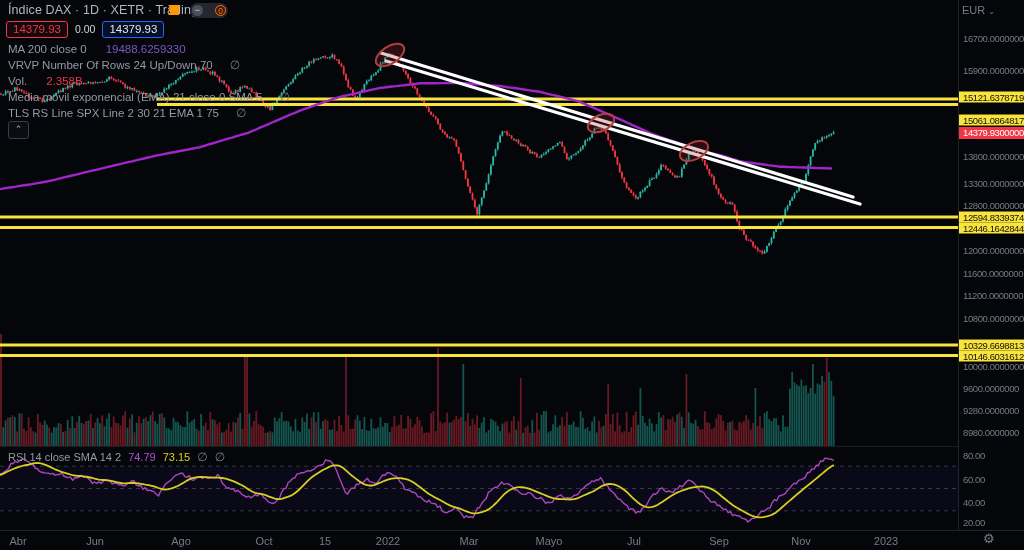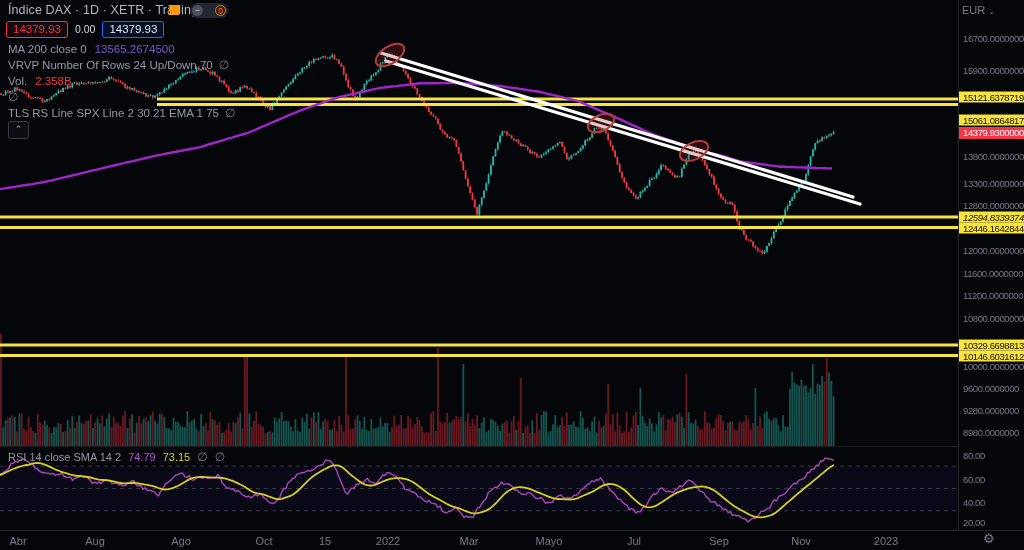--- a/index.html
+++ b/index.html
@@ -14,21 +14,21 @@
   #pill .zero{width:11px;height:11px;border-radius:50%;border:1px solid #ff6b1a;background:#3a1c09;color:#ff7a1a;font-size:8.5px;line-height:10px;text-align:center;box-sizing:border-box;}
   #ohlc{left:236px;top:4px;font-size:11.5px;white-space:nowrap;color:#787b86;}
   #ohlc b{color:#f23645;font-weight:normal;margin-right:7px;}
   #change{color:#f23645;font-size:11.5px;}
   #badges{left:6px;top:21px;height:16px;display:flex;align-items:center;gap:7px;font-size:11.5px;}
   .badge{padding:0 6px;height:15px;line-height:15px;border-radius:3px;}
   .badge.red{border:1px solid #f23645;color:#f23645;background:rgba(242,54,69,.07);}
   .badge.blue{border:1px solid #2962ff;color:#dfe5ff;background:rgba(41,98,255,.10);}
   #spread{color:#d1d4dc;font-size:10.5px;}
   
-  .lrow{left:8px;height:15px;font-size:11.5px;color:#9599a5;white-space:nowrap;display:flex;align-items:center;gap:6px;}
+  .lrow{left:8px;height:15px;font-size:11.5px;color:#9599a5;white-space:nowrap;display:flex;align-items:center;gap:17px;}
   .lrow .val{margin-left:2px;}
   .eye{color:#787b86;font-size:12px;line-height:12px;}
   #collapse-btn{left:8px;top:121px;width:19px;height:16px;border:1px solid #3a3e49;border-radius:3px;background:#0b0d13;color:#b2b5be;font-size:9px;text-align:center;line-height:15px;}
   
   #rsi-legend{left:8px;top:451px;font-size:11px;color:#9599a5;white-space:nowrap;display:flex;gap:7px;align-items:center;}
   #rsi-legend .v1{color:#b44fd8;}
   #rsi-legend .v2{color:#d6ce25;}
   
   #price-axis{left:958px;top:0;width:66px;height:530px;border-left:1px solid rgba(255,255,255,.12);}
   .tick{position:absolute;left:4px;font-size:9.5px;letter-spacing:-.4px;color:#787b86;white-space:nowrap;transform:translateY(-50%);}
@@ -1169,31 +1169,32 @@
   </div>
   <div class="abs" id="badges">
     <span class="badge red">14379.93</span>
     <span id="spread">0.00</span>
     <span class="badge blue">14379.93</span>
   </div>
 
   <div id="legend">
       <div class="lrow abs" style="top: 41px;">
         <span>MA 200 close 0</span>
-        <span class="val" style="color: rgb(126, 87, 194);">13565.2674500</span>
+        <span class="val" style="color: rgb(126, 87, 194);">19488.6259330</span>
       </div>
       <div class="lrow abs" style="top: 57px;">
         <span>VRVP Number Of Rows 24 Up/Down 70</span>
         <span class="eye">∅</span>
       </div>
       <div class="lrow abs" style="top: 73px;">
         <span>Vol.</span>
         <span class="val" style="color: rgb(242, 54, 69);">2.358B</span>
       </div>
       <div class="lrow abs" style="top: 89px;">
+        <span>Media móvil exponencial (EMA) 21 close 0 SMA 5</span>
         <span class="eye">∅</span>
       </div>
       <div class="lrow abs" style="top: 105px; text-align: center;">
         <span>TLS RS Line SPX Line 2 30 21 EMA 1 75</span>
         <span class="eye">∅</span>
       </div>
     </div>
   <div class="abs" id="collapse-btn">⌃</div>
 
   <div class="abs" id="rsi-legend">
@@ -1206,21 +1207,21 @@
 
   <div class="abs" id="price-axis">
       <div class="tick" style="top: 38px;">16700.0000000</div>
       <div class="tick" style="top: 70px;">15900.0000000</div>
       <div class="tick yellow" style="top: 97px;">15121.6378719</div>
       <div class="tick yellow" style="top: 120px;">15061.0864817</div>
       <div class="tick red" style="top: 133px;">14379.9300000</div>
       <div class="tick" style="top: 156px;">13800.0000000</div>
       <div class="tick" style="top: 183px;">13300.0000000</div>
       <div class="tick" style="top: 205px;">12800.0000000</div>
-      <div class="tick yellow" style="top: 217px; font-style: italic;">12594.8339374</div>
+      <div class="tick yellow" style="top: 217px;">12594.8339374</div>
       <div class="tick yellow" style="top: 228px;">12446.1642844</div>
       <div class="tick" style="top: 250px;">12000.0000000</div>
       <div class="tick" style="top: 273px;">11600.0000000</div>
       <div class="tick" style="top: 295px;">11200.0000000</div>
       <div class="tick" style="top: 318px;">10800.0000000</div>
       <div class="tick yellow" style="top: 345px;">10329.6698813</div>
       <div class="tick yellow" style="top: 356px;">10146.6031612</div>
       <div class="tick" style="top: 366px;">10000.0000000</div>
       <div class="tick" style="top: 388px;">9600.0000000</div>
       <div class="tick" style="top: 410px;">9280.0000000</div>
@@ -1230,21 +1231,21 @@
       <div class="tick" style="top: 502px;">40.00</div>
       <div class="tick" style="top: 522px;">20.00</div>
     </div>
   <div class="abs" id="currency">
     <span>EUR</span>
     <span style="font-size:8px;">⌄</span>
   </div>
 
   <div class="abs" id="time-axis">
       <div class="tlabel" style="left: 18px;">Abr</div>
-      <div class="tlabel" style="left: 95px;">Aug</div>
+      <div class="tlabel" style="left: 95px;">Jun</div>
       <div class="tlabel" style="left: 181px;">Ago</div>
       <div class="tlabel" style="left: 264px;">Oct</div>
       <div class="tlabel" style="left: 325px;">15</div>
       <div class="tlabel" style="left: 388px;">2022</div>
       <div class="tlabel" style="left: 469px;">Mar</div>
       <div class="tlabel" style="left: 549px;">Mayo</div>
       <div class="tlabel" style="left: 634px;">Jul</div>
       <div class="tlabel" style="left: 719px;">Sep</div>
       <div class="tlabel" style="left: 801px;">Nov</div>
       <div class="tlabel" style="left: 886px;">2023</div>

